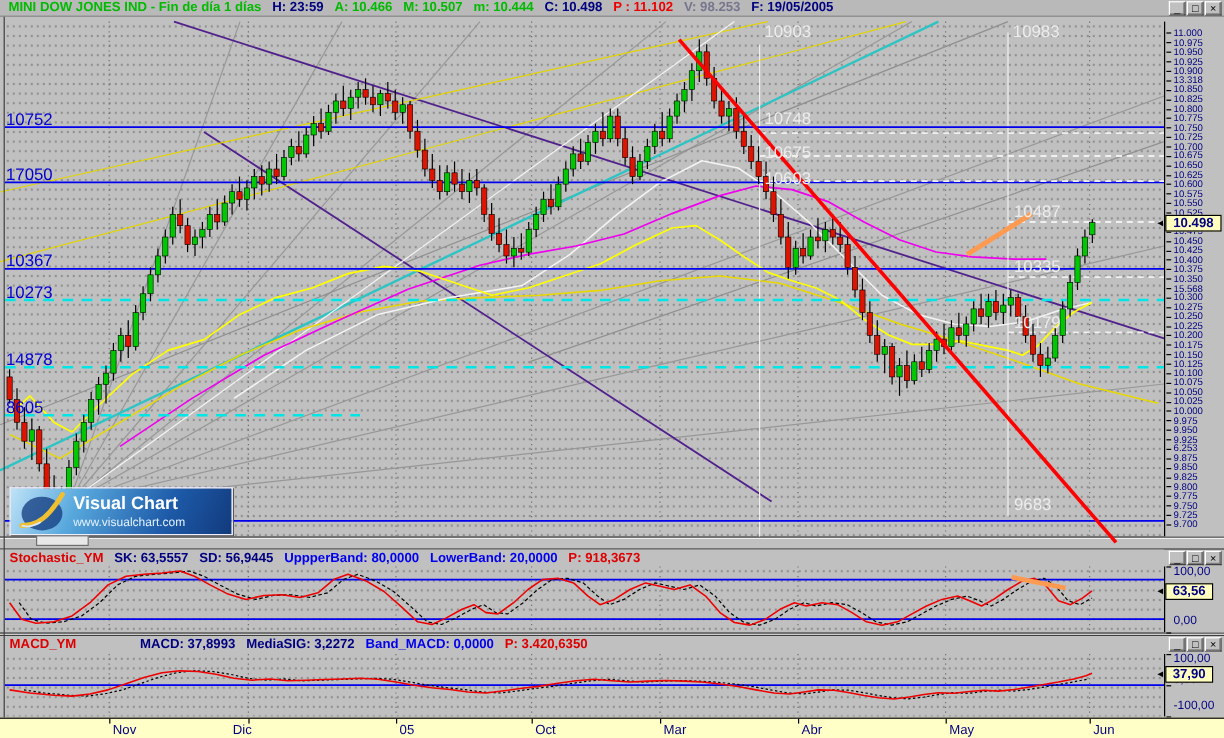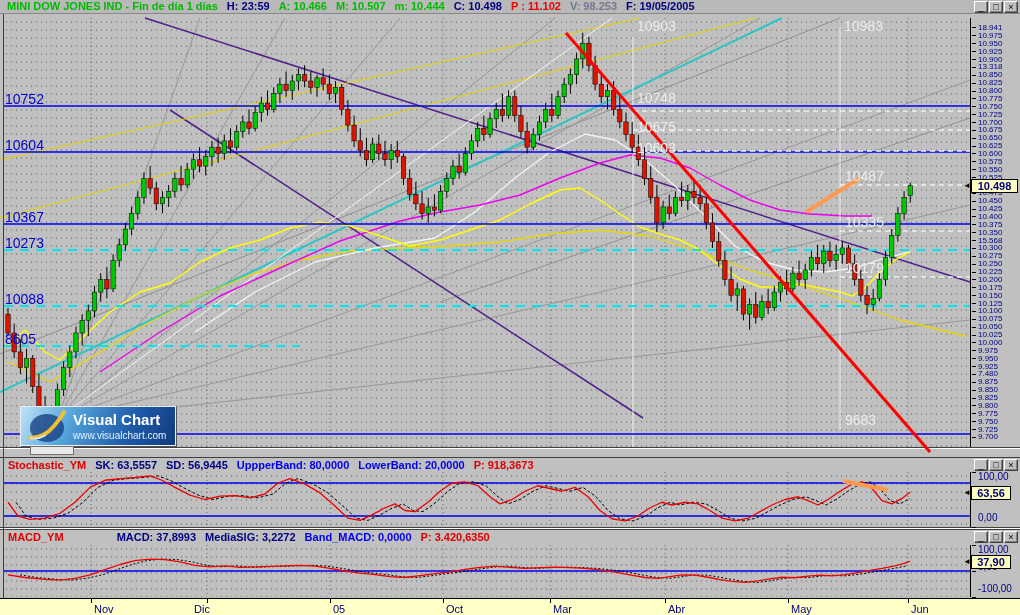--- a/index.html
+++ b/index.html
@@ -20,21 +20,21 @@
     line-height:12px;text-align:center;z-index:6;padding:0 2px}
   .varrow{position:absolute;color:#000;font-size:8px;line-height:8px;z-index:6}
   .wbtn{position:absolute;width:14px;height:12px;background:#c0c0c0;border:1px solid;border-color:#fff #404040 #404040 #fff;
     box-shadow:inset -1px -1px 0 #808080;font-size:9px;line-height:10px;text-align:center;color:#000;z-index:7}
   .pricelabel{position:absolute;font-size:14px;line-height:12px;z-index:4;white-space:nowrap}
   .blue{color:#0000d0}.white{color:#ececec}
   #gfx{position:absolute;left:0;top:0;z-index:3;pointer-events:none}
   .timebar{left:0;top:598px;width:1020px;height:17px;background:#ffffc8;border-top:1px solid #000;z-index:5}
   .timebar .mtick{position:absolute;top:0;width:1px;height:4px;background:#000}
   .timebar .mlabel{position:absolute;top:4px;color:#000080;font-size:11px;line-height:12px}
-  .logo{left:20px;top:406px;width:156px;height:40px;z-index:6;border:1px solid #eef;
+  .logo{left:8px;top:406px;width:186px;height:40px;z-index:6;border:1px solid #eef;
     background:linear-gradient(115deg,#bfe3f7 0%,#58a8dd 30%,#1d5aa8 70%,#123a7d 100%);
     box-shadow:1px 1px 0 #555}
   .logo .vc{position:absolute;left:52px;top:5px;color:#fff;font-size:15px;font-weight:bold;line-height:16px}
   .logo .vcurl{position:absolute;left:52px;top:23px;color:#e2f2ff;font-size:10px;line-height:11px}
   .logotab{left:30px;top:446px;width:44px;height:9px;background:#e8e8e8;border:1px solid #707070;z-index:6}
   .sideline{left:3px;top:14px;width:1px;height:584px;background:#404040;z-index:5}
 </style>
 </head>
 <body>
 
@@ -56,21 +56,21 @@
 
 <div class="wbtn" style="left:974px;top:459px">_</div>
 <div class="wbtn" style="left:989px;top:459px">□</div>
 <div class="wbtn" style="left:1004px;top:459px">×</div>
 <div class="wbtn" style="left:974px;top:531px">_</div>
 <div class="wbtn" style="left:989px;top:531px">□</div>
 <div class="wbtn" style="left:1004px;top:531px">×</div>
 
 <div class="abs axis" id="main-axis" style="left:970px;top:18px;width:50px;height:429px;z-index:5">
     <div class="tick" style="top:9.4px"></div>
-    <div class="tlabel" style="top:5.9px">18.941</div>
+    <div class="tlabel" style="top:5.9px">11.000</div>
     <div class="tick" style="top:17.3px"></div>
     <div class="tlabel" style="top:13.8px">10.975</div>
     <div class="tick" style="top:25.2px"></div>
     <div class="tlabel" style="top:21.7px">10.950</div>
     <div class="tick" style="top:33.1px"></div>
     <div class="tlabel" style="top:29.6px">10.925</div>
     <div class="tick" style="top:41.0px"></div>
     <div class="tlabel" style="top:37.5px">10.900</div>
     <div class="tick" style="top:48.8px"></div>
     <div class="tlabel" style="top:45.3px">13.318</div>
@@ -144,21 +144,21 @@
     <div class="tlabel" style="top:313.1px">10.025</div>
     <div class="tick" style="top:324.4px"></div>
     <div class="tlabel" style="top:320.9px">10.000</div>
     <div class="tick" style="top:332.3px"></div>
     <div class="tlabel" style="top:328.8px">9.975</div>
     <div class="tick" style="top:340.2px"></div>
     <div class="tlabel" style="top:336.7px">9.950</div>
     <div class="tick" style="top:348.1px"></div>
     <div class="tlabel" style="top:344.6px">9.925</div>
     <div class="tick" style="top:355.9px"></div>
-    <div class="tlabel" style="top:352.4px">7.480</div>
+    <div class="tlabel" style="top:352.4px">6.253</div>
     <div class="tick" style="top:363.8px"></div>
     <div class="tlabel" style="top:360.3px">9.875</div>
     <div class="tick" style="top:371.7px"></div>
     <div class="tlabel" style="top:368.2px">9.850</div>
     <div class="tick" style="top:379.6px"></div>
     <div class="tlabel" style="top:376.1px">9.825</div>
     <div class="tick" style="top:387.4px"></div>
     <div class="tlabel" style="top:383.9px">9.800</div>
     <div class="tick" style="top:395.3px"></div>
     <div class="tlabel" style="top:391.8px">9.775</div>
@@ -576,24 +576,24 @@
     </g>
     <g>
       <line x1="4" y1="571" x2="970" y2="571" stroke="#0000ee" stroke-width="1.4"></line>
       <polyline points="20,574.9 37,577.5 57,579.32 72,580.1 87,578.28 102,574.9 117,569.7 132,564.5 147,560.6 162,559.04 177,559.56 192,561.9 207,565.28 222,566.84 237,565.8 252,567.36 267,566.84 282,566.32 297,565.8 312,565.28 327,566.06 342,568.4 357,571 372,573.08 387,574.64 402,576.72 417,577.5 432,575.68 447,573.6 462,571.78 477,569.44 492,567.36 507,566.06 522,567.36 537,568.4 552,567.62 567,567.1 582,567.62 597,568.4 612,569.96 627,572.04 642,574.9 657,577.5 670,578.28 682,576.72 694,574.9 707,575.16 720,577.24 732,579.58 744,581.4 757,582.44 770,580.88 782,578.8 794,577.24 807,577.76 820,576.2 832,575.16 844,575.94 857,574.64 870,572.56 882,570.48 894,568.4 907,565.8" fill="none" stroke="#000" stroke-width="1" stroke-linejoin="round" stroke-dasharray="2,2"></polyline>
       <polyline points="8,574.9 25,577.5 45,579.32 60,580.1 75,578.28 90,574.9 105,569.7 120,564.5 135,560.6 150,559.04 165,559.56 180,561.9 195,565.28 210,566.84 225,565.8 240,567.36 255,566.84 270,566.32 285,565.8 300,565.28 315,566.06 330,568.4 345,571 360,573.08 375,574.64 390,576.72 405,577.5 420,575.68 435,573.6 450,571.78 465,569.44 480,567.36 495,566.06 510,567.36 525,568.4 540,567.62 555,567.1 570,567.62 585,568.4 600,569.96 615,572.04 630,574.9 645,577.5 658,578.28 670,576.72 682,574.9 695,575.16 708,577.24 720,579.58 732,581.4 745,582.44 758,580.88 770,578.8 782,577.24 795,577.76 808,576.2 820,575.16 832,575.94 845,574.64 858,572.56 870,570.48 882,568.4 895,565.8 905,563.2 910,561.12" fill="none" stroke="#ee0000" stroke-width="1.3" stroke-linejoin="round"></polyline>
     </g>
   </svg>
 
 <div id="labels" class="abs" style="left:0;top:0;width:0;height:0">
     <div class="pricelabel blue" style="left:5px;top:93px">10752</div>
-    <div class="pricelabel blue" style="left:5px;top:139px">10604</div>
+    <div class="pricelabel blue" style="left:5px;top:139px">17050</div>
     <div class="pricelabel blue" style="left:5px;top:211px">10367</div>
     <div class="pricelabel blue" style="left:5px;top:237px">10273</div>
-    <div class="pricelabel blue" style="left:5px;top:293px">10088</div>
+    <div class="pricelabel blue" style="left:5px;top:293px">14878</div>
     <div class="pricelabel blue" style="left:5px;top:333px">8605</div>
     <div class="pricelabel white" style="left:637px;top:20px">10903</div>
     <div class="pricelabel white" style="left:844px;top:20px">10983</div>
     <div class="pricelabel white" style="left:637px;top:92px">10748</div>
     <div class="pricelabel white" style="left:637px;top:121px">10675</div>
     <div class="pricelabel white" style="left:637px;top:142px">10603</div>
     <div class="pricelabel white" style="left:845px;top:170px">10487</div>
     <div class="pricelabel white" style="left:845px;top:216px">10335</div>
     <div class="pricelabel white" style="left:845px;top:262px">10179</div>
     <div class="pricelabel white" style="left:845px;top:414px">9683</div>

